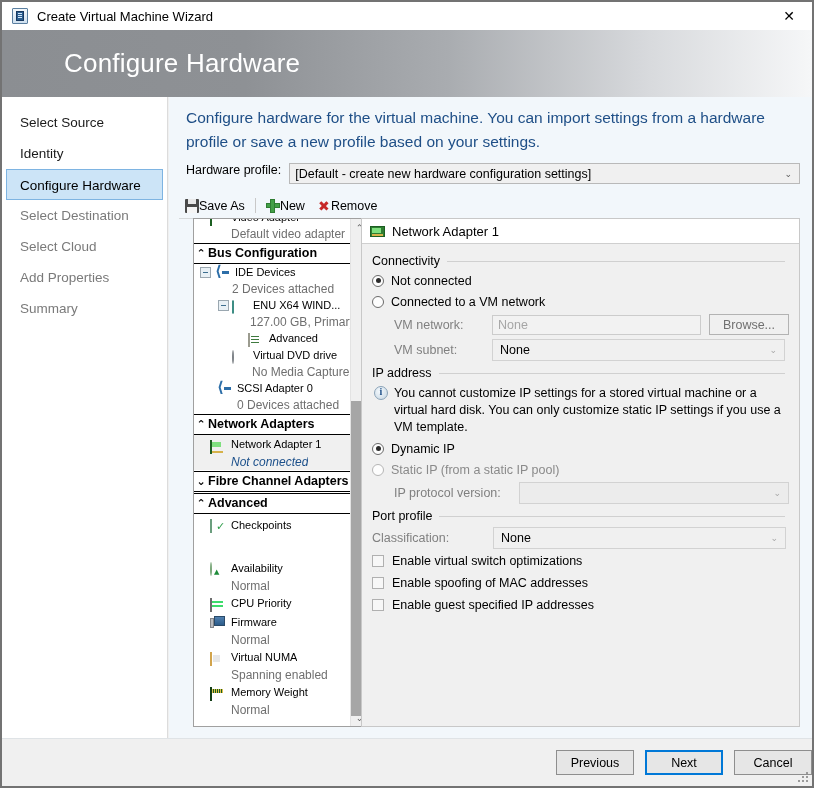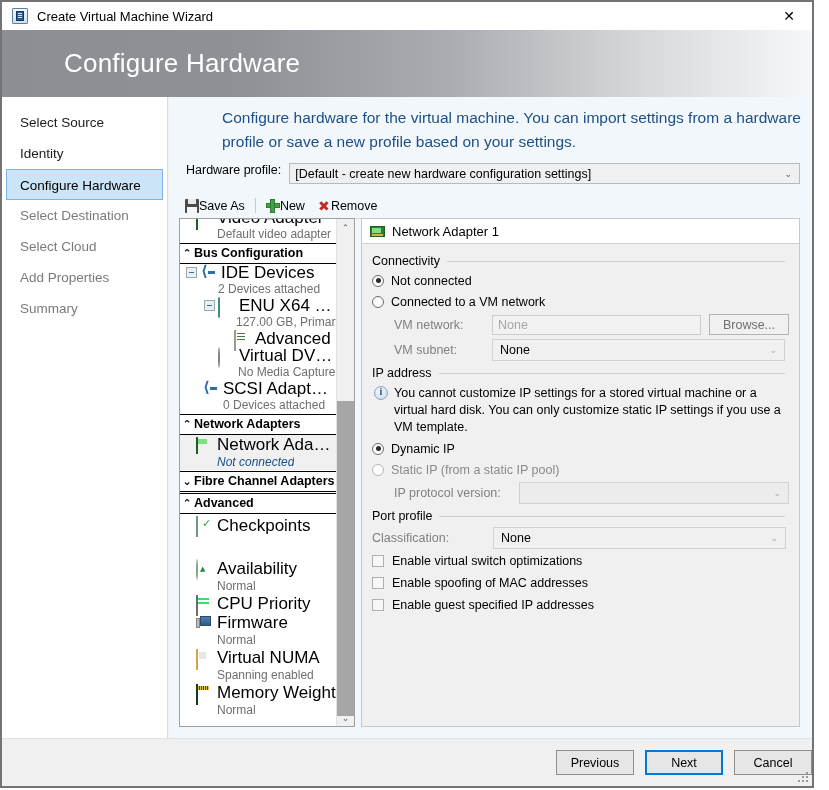--- a/index.html
+++ b/index.html
@@ -83,21 +83,21 @@
     padding-left: 13px;
   }
   
   .content {
     position: absolute; left: 167px; top: 95px; right: 0; bottom: 47px;
     background: #f2f7fb;
     box-sizing: border-box;
   }
   .intro {
     position: absolute; left: 17px; top: 9px; width: 600px;
-    font-size: 15.5px; color: #1f4f87; line-height: 24px; margin-left: 36px;
+    font-size: 15.5px; color: #1f4f87; line-height: 24px;
   }
   .profile-row {
     position: absolute; left: 17px; top: 66px; right: 12px; height: 22px;
     display: flex; align-items: flex-start;
   }
   .profile-label { font-size: 12.5px; color: #000; margin-right: 8px; }
   .combo {
     flex: 1; height: 21px; background: #f0f0f0;
     border: 1px solid #b9b9b9; box-sizing: border-box;
     display: flex; align-items: center; position: relative;
@@ -141,30 +141,30 @@
     content: ""; position: absolute; left: 4.5px; top: 0; width: 5px; height: 14px;
     background: #43a047; border: 1px solid #2e7d32; box-sizing: border-box;
   }
   .ic-x {
     width: 14px; height: 14px; position: relative; flex: none;
     color: #c62828; font-size: 14px; line-height: 14px; text-align: center;
     font-family: "DejaVu Sans", sans-serif; font-weight: bold;
   }
   
   .tree {
-    position: absolute; left: 10px; top: 121px; width: 176px; bottom: 12px;
+    position: absolute; left: 24px; top: 121px; width: 176px; bottom: 12px;
     background: #ffffff; border: 1px solid #a0a0a0; box-sizing: border-box;
     overflow: hidden;
   }
   .tree-inner {
     position: absolute; left: 0; top: -10px; right: 17px; bottom: 0;
   }
   .trow {
     position: relative; height: 17px; line-height: 17px;
-    font-size: 17px; color: #000; white-space: nowrap;
+    font-size: 11px; color: #000; white-space: nowrap;
     display: flex; align-items: center;
   }
   .trow.sub {
     font-size: 12px; color: #6f6f6f; height: 16px; line-height: 16px;
   }
   .trow.section {
     font-weight: bold; font-size: 12.5px; color: #000;
     border-top: 1px solid #000; border-bottom: 1px solid #000;
     height: 19px; line-height: 19px; margin-top: 1px;
   }

